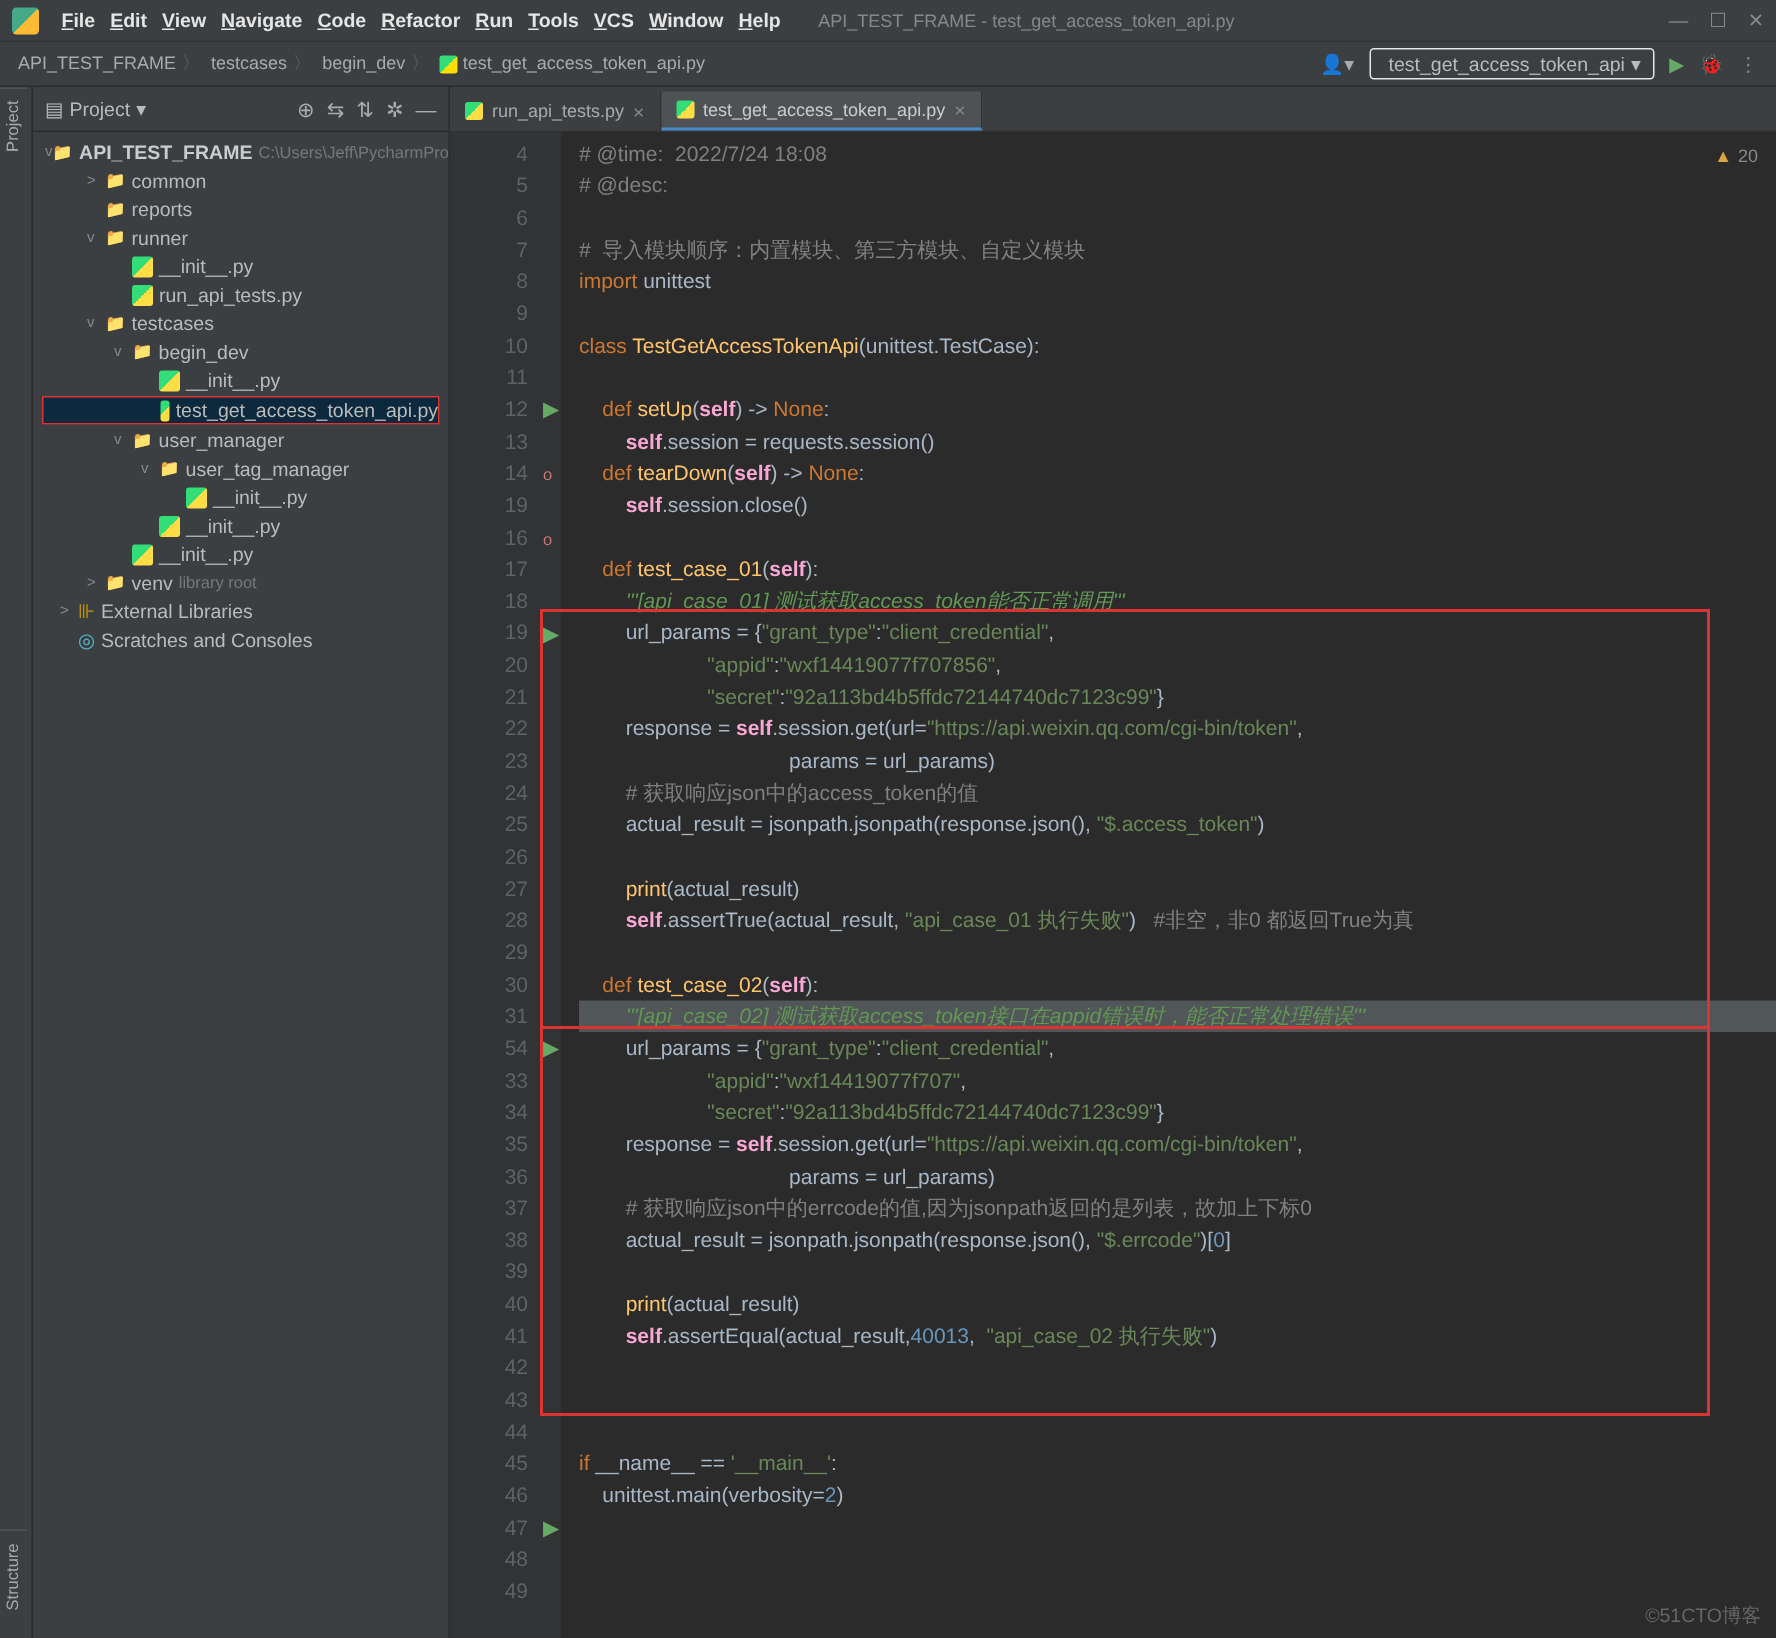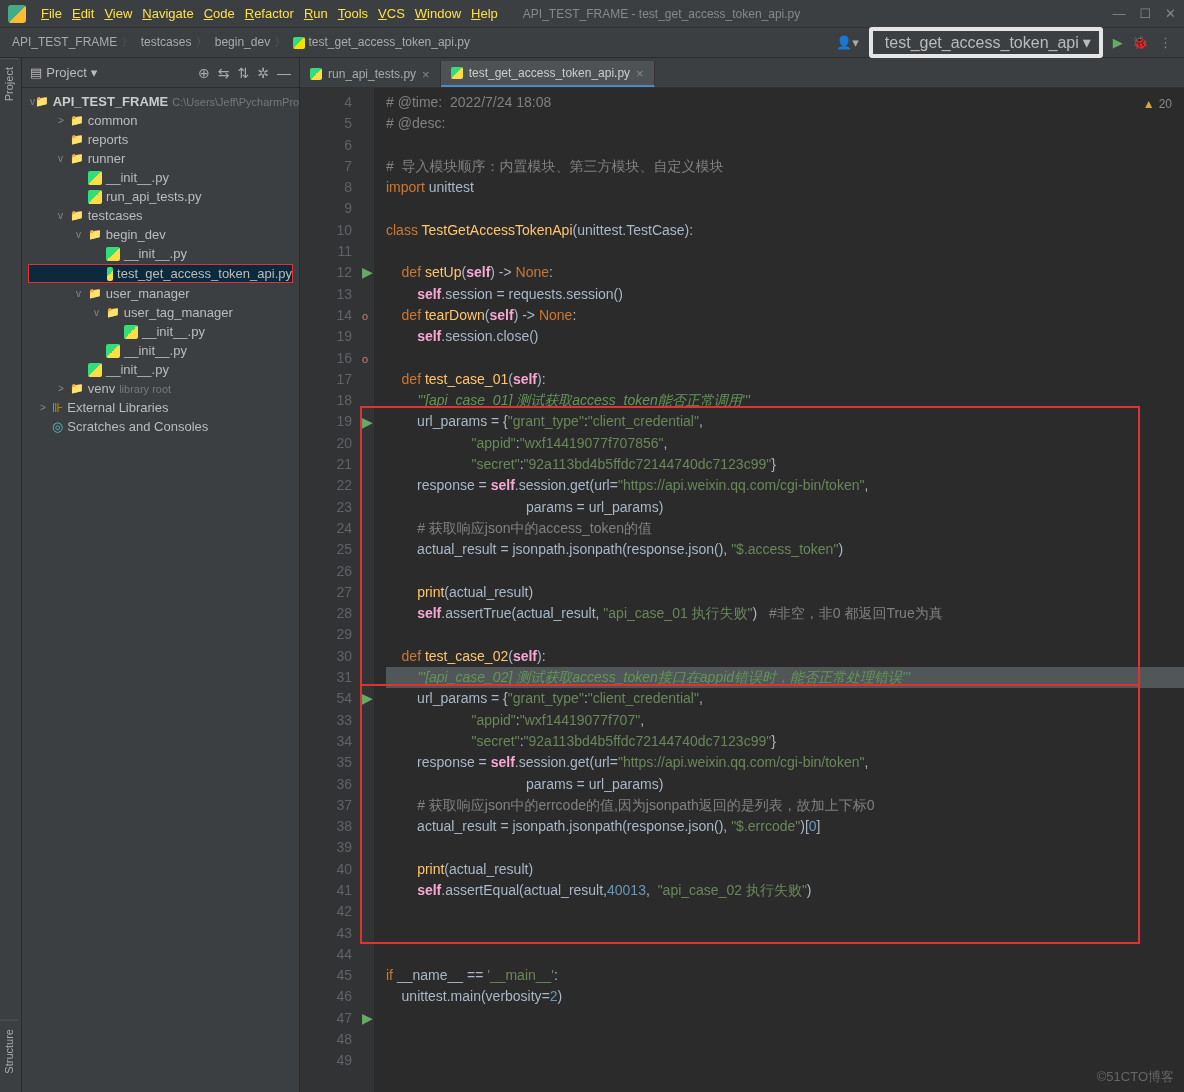--- a/index.html
+++ b/index.html
@@ -1,29 +1,29 @@
 <!DOCTYPE html>
 <html><head>
 <meta charset="utf-8">
 <style>
 * { margin:0; padding:0; box-sizing:border-box; font-family:"Segoe UI",Arial,sans-serif; }
 body { background:#3c3f41; color:#bbb; font-size:13px; width:1184px; height:1092px; overflow:hidden; position:relative; }
 .menubar { height:28px; background:#3c3f41; display:flex; align-items:center; padding:0 8px; border-bottom:1px solid #323232; }
 .menubar .logo { width:18px; height:18px; margin-right:10px; background:linear-gradient(135deg,#4a8 0,#4a8 50%,#fb3 50%); border-radius:3px; }
-.menubar .mitem { padding:0 5px; color:#fde047; cursor:default; }
+.menubar .mitem { padding:0 5px; color:#e5e5e5; cursor:default;font-weight:bold; }
 .menubar .mitem u { text-decoration:underline; }
 .menubar .title { margin-left:20px; color:#888; font-size:12px; }
 .menubar .winctl { margin-left:auto; display:flex; gap:14px; color:#888; }
 .navbar { height:30px; background:#3c3f41; display:flex; align-items:center; padding:0 12px; border-bottom:1px solid #2b2b2b; }
 .crumb { color:#aaa; font-size:12px; }
 .crumb .sep { color:#666; margin:0 4px; }
 .crumb .py { color:#aaa; }
 .crumb .pyicon { display:inline-block; width:12px; height:12px; background:linear-gradient(135deg,#3d7 0,#3d7 50%,#fd0 50%); border-radius:2px; margin-right:3px; vertical-align:middle; }
 .navbar .right { margin-left:auto; display:flex; align-items:center; gap:10px; }
-.runcfg { background:#3c3f41; border:4px solid #e5e5e5; border-radius:3px; padding:2px 8px; font-size:16px; display:flex; align-items:center; gap:4px; }
+.runcfg { background:#3c3f41; border:1px solid #e5e5e5; border-radius:3px; padding:2px 8px; font-size:13px; display:flex; align-items:center; gap:4px; }
 .runbtn { color:#6a6; }
 .bugbtn { color:#888; }
 .main { display:flex; height:calc(100% - 58px); }
 .leftbar { width:22px; background:#3c3f41; border-right:1px solid #2b2b2b; }
 .leftbar .vtab { writing-mode:vertical-rl; transform:rotate(180deg); font-size:11px; color:#aaa; padding:8px 3px; border-bottom:1px solid #555; }
 .leftbar .vtab.bot { position:absolute; bottom:10px; left:0; }
 .sidebar { width:278px; background:#3c3f41; border-right:1px solid #2b2b2b; display:flex; flex-direction:column; }
 .sidehead { height:30px; display:flex; align-items:center; padding:0 8px; border-bottom:1px solid #2b2b2b; }
 .sidehead .proj { display:flex; align-items:center; gap:4px; }
 .sidehead .tools { margin-left:auto; display:flex; gap:8px; color:#aaa; font-size:14px; }

